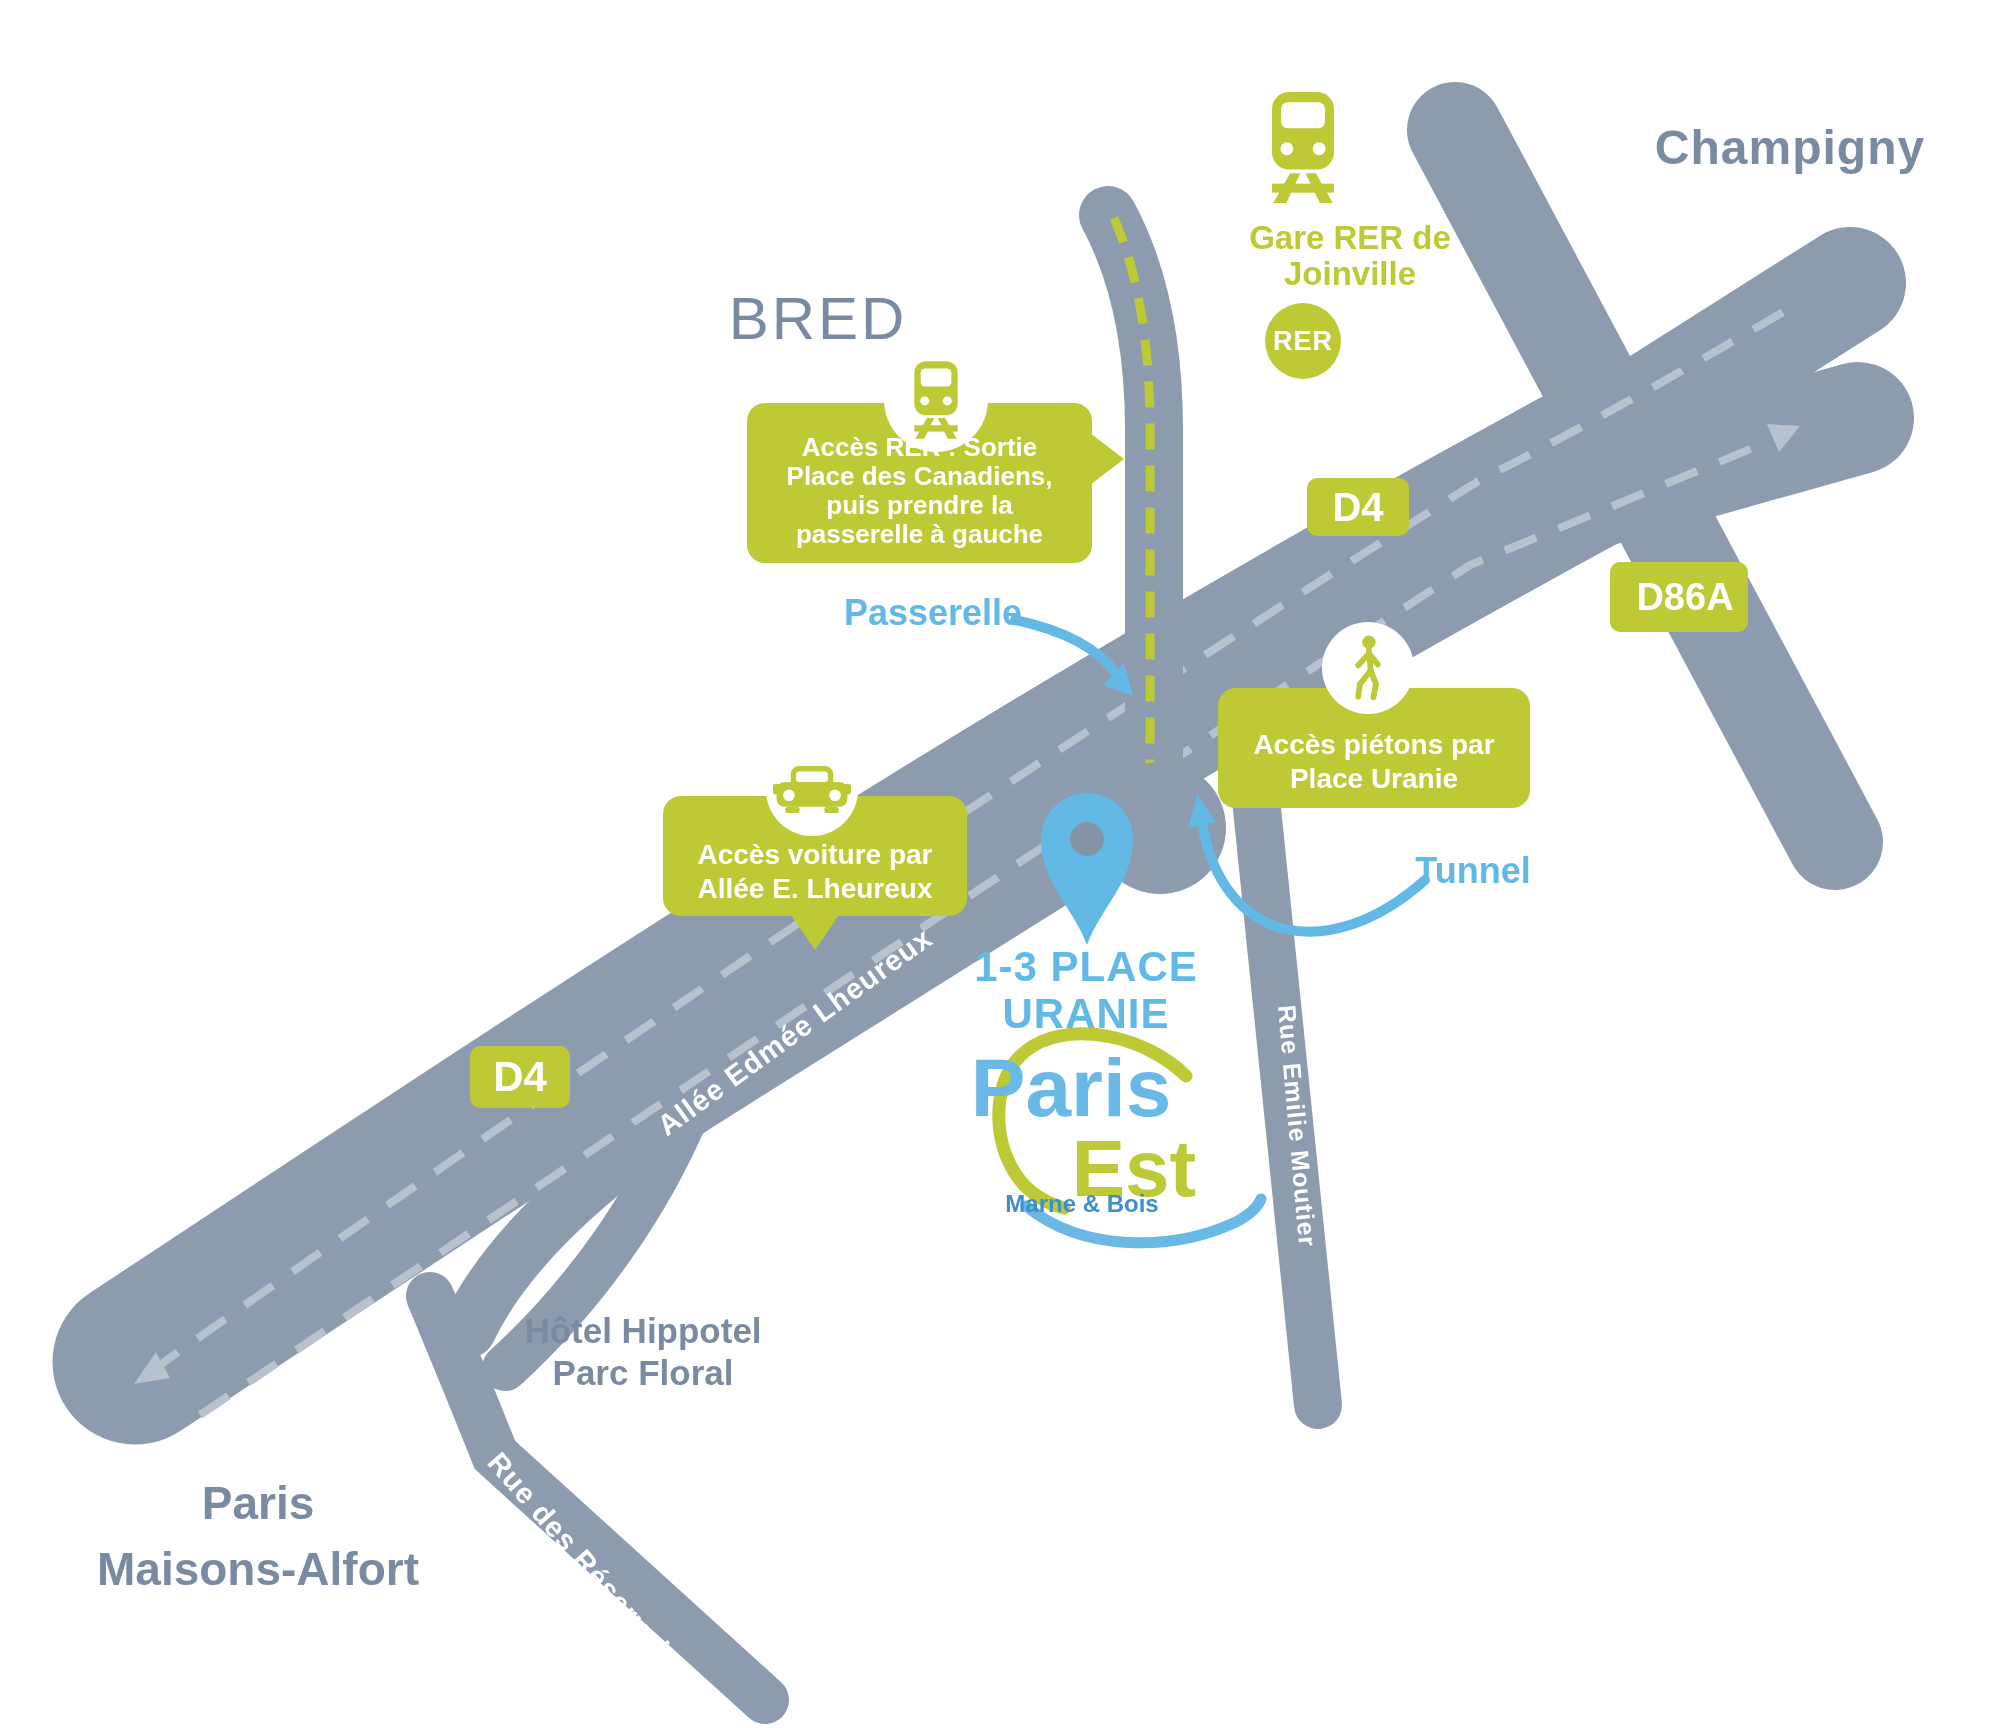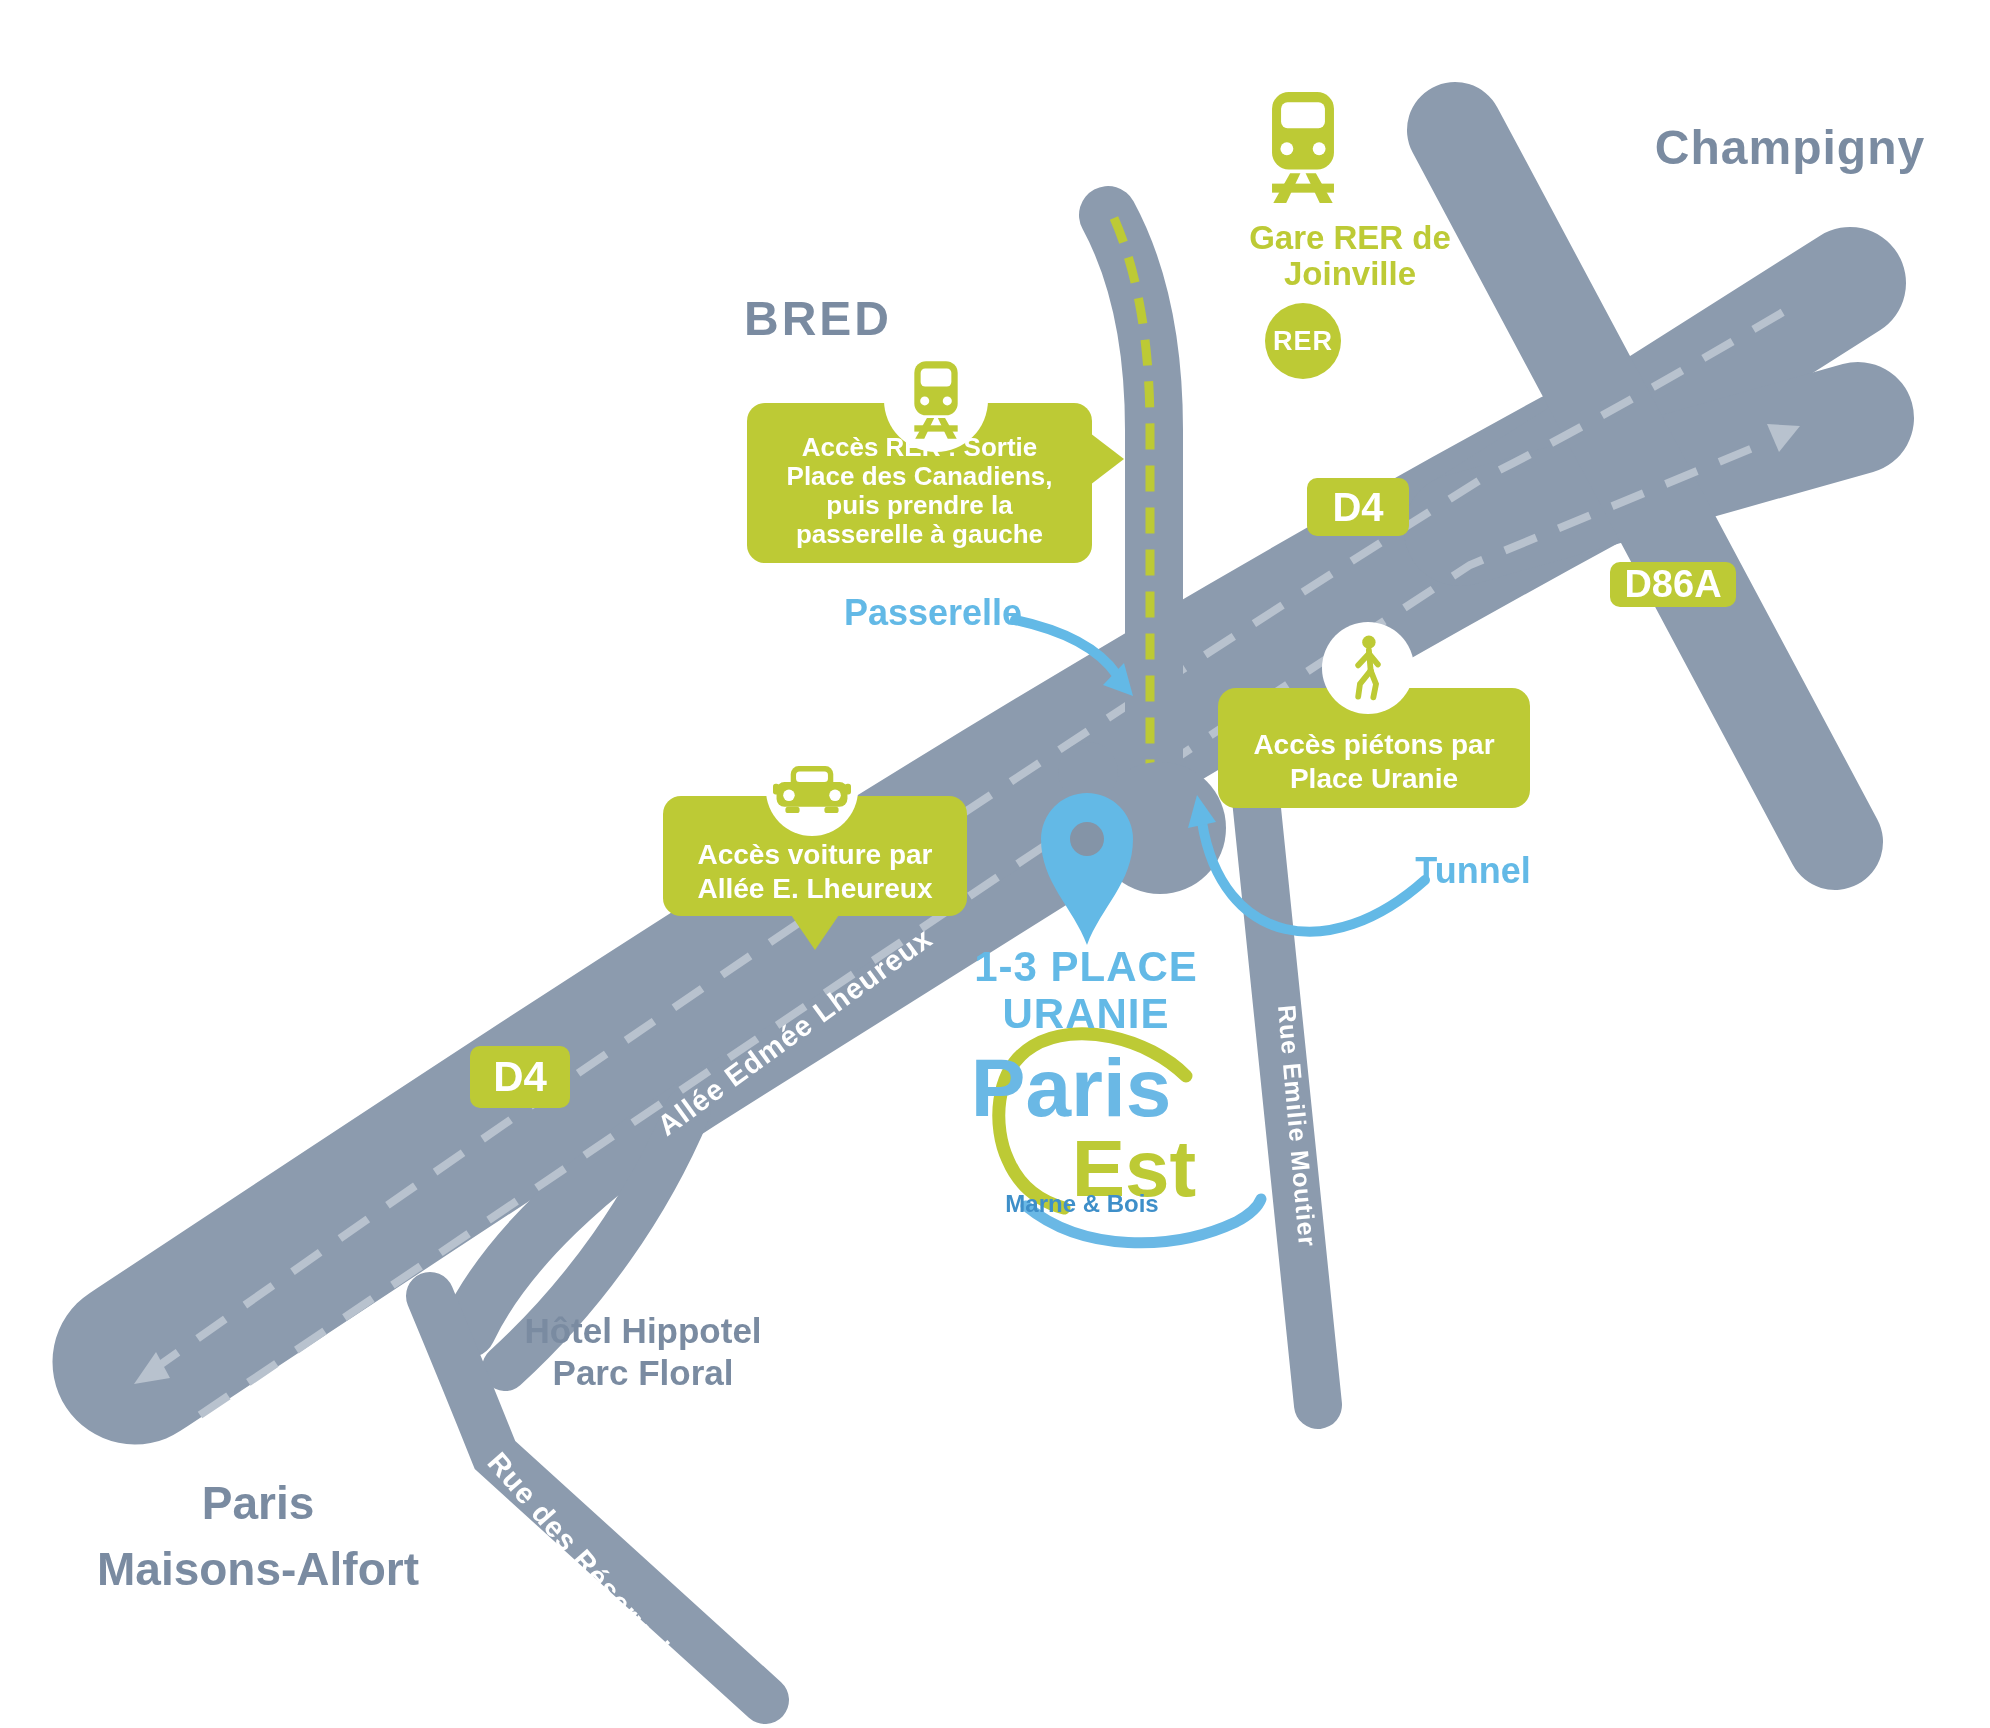--- a/index.html
+++ b/index.html
@@ -79,21 +79,21 @@
     <path class="swoosh-g" d="M 1186,1076 C 1148,1038 1076,1020 1033,1046 C 993,1070 993,1128 1008,1160 C 1020,1188 1042,1202 1064,1208"></path>
     <path class="swoosh-b" d="M 1026,1206 C 1082,1252 1172,1252 1236,1222 C 1251,1214 1258,1207 1261,1199"></path>
 
     <path class="blue-arrow" d="M 1015,620 Q 1090,636 1117,675"></path>
     <polygon class="f-blue" points="1133,696 1103,685 1124,663"></polygon>
     <path class="blue-arrow" d="M 1425,880 C 1330,965 1222,945 1202,822"></path>
     <polygon class="f-blue" points="1197,795 1216,822 1188,828"></polygon>
   </svg>
 
   <div class="abs ctr gray-lbl" style="left:1790px;top:147px;font-size:48px;letter-spacing:1px;">Champigny</div>
-  <div class="abs ctr gray-lbl" style="left:818px;top:318px;font-size:48px;font-weight:bold;letter-spacing:3px;">BRED</div>
+  <div class="abs ctr gray-lbl" style="left:818px;top:318px;font-size:60px;font-weight:normal;letter-spacing:3px;">BRED</div>
   <div class="abs ctr" style="left:258px;top:1536px;text-align:center;line-height:66px;font-size:46px;">
     <div class="gray-lbl">Paris</div>
     <div class="gray-lbl">Maisons-Alfort</div>
   </div>
   <div class="abs ctr" style="left:643px;top:1344px;text-align:center;line-height:42px;font-size:35px;">
     <div class="gray-lbl" style="font-weight:bold;margin-top:16px;">Hôtel Hippotel</div>
     <div class="gray-lbl" style="font-weight:bold;">Parc Floral</div>
   </div>
 
   <svg class="abs" style="left:1263px;top:92px;" width="80" height="111" viewBox="0 0 62 86">
@@ -106,21 +106,21 @@
     <rect class="f-green" x="7" y="71" width="48" height="7"></rect>
   </svg>
   <div class="abs ctr" style="left:1350px;top:256px;line-height:36px;font-size:33px;">
     <div class="green-lbl">Gare RER de</div>
     <div class="green-lbl">Joinville</div>
   </div>
   <div class="abs badge" style="left:1265px;top:303px;width:76px;height:76px;border-radius:50%;font-size:27px;letter-spacing:1px;">RER</div>
 
   <div class="abs badge" style="left:1307px;top:478px;width:102px;height:58px;font-size:40px;">D4</div>
   <div class="abs badge" style="left:470px;top:1046px;width:100px;height:62px;font-size:42px;">D4</div>
-  <div class="abs badge" style="left:1610px;top:562px;width:126px;height:45px;font-size:38px;">D86A</div>
+  <div class="abs badge" style="left:1610px;top:562px;width:126px;height:70px;font-size:38px;padding-left:12px;">D86A</div>
 
   <div class="abs street-lbl" style="left:795px;top:1032px;font-size:29px;transform:translate(-50%,-50%) rotate(-36deg);">Allée Edmée Lheureux</div>
   <div class="abs street-lbl" style="left:1297px;top:1126px;font-size:25px;transform:translate(-50%,-50%) rotate(85deg);">Rue Emilie Moutier</div>
   <div class="abs street-lbl" style="left:588px;top:1566px;font-size:29px;transform:translate(-50%,-50%) rotate(49deg);">Rue des Réservoirs</div>
 
   <div class="abs callout" style="left:747px;top:403px;width:345px;height:160px;font-size:26px;line-height:29px;padding-bottom:14px;">
     <span class="pt-right"></span>
     <div class="line">Accès RER : Sortie</div>
     <div class="line">Place des Canadiens,</div>
     <div class="line">puis prendre la</div>

